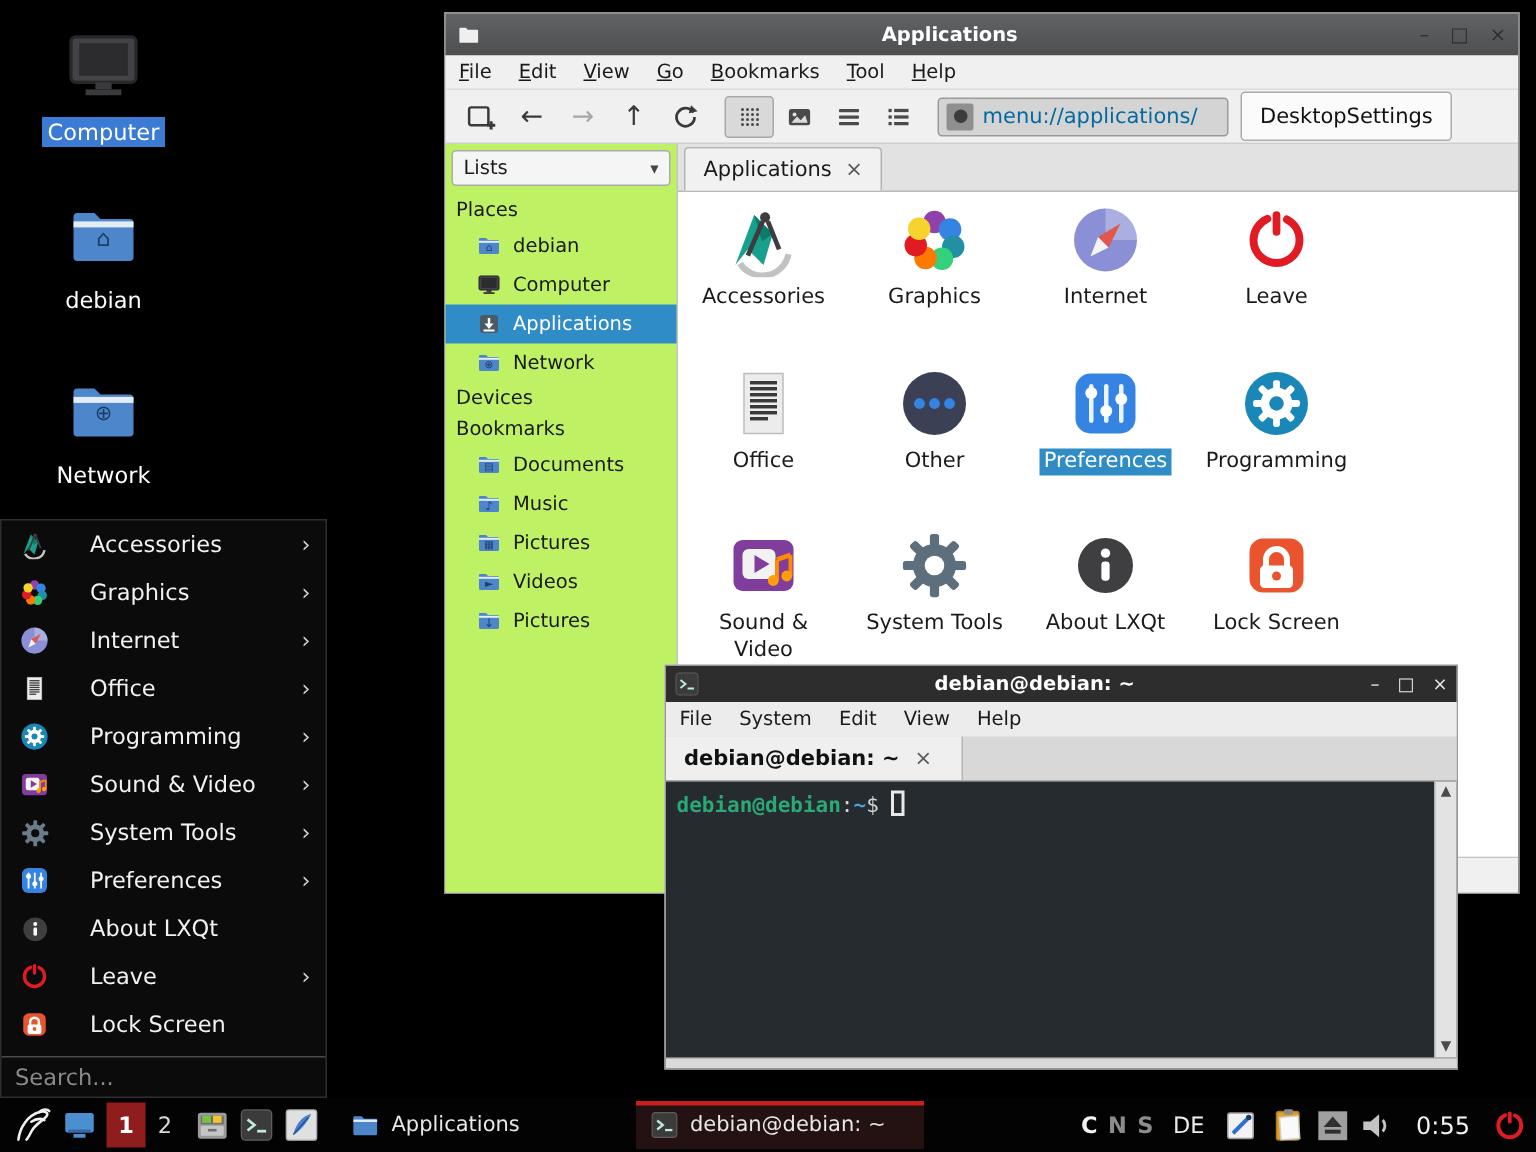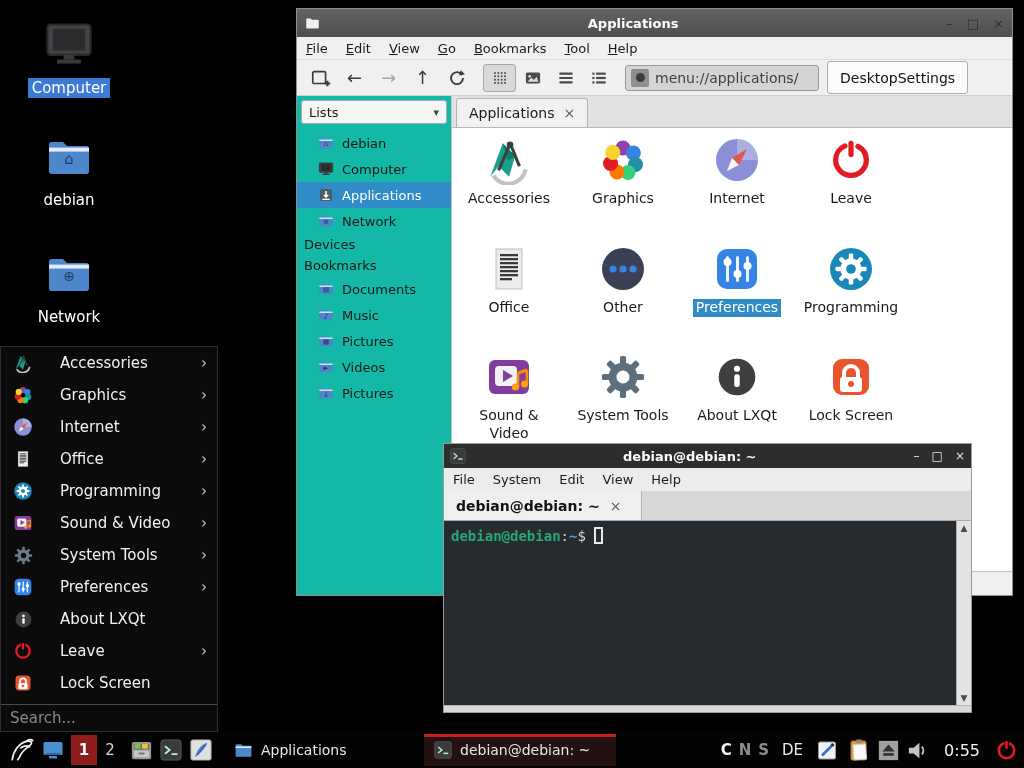--- a/index.html
+++ b/index.html
@@ -32,25 +32,25 @@
   #fm .menubar { border-bottom: 1px solid #dcdcdc; height: 23px; }
   .toolbar { height: 36px; display: flex; align-items: center; background: #f0f0f0; border-bottom: 1px solid #cfcfcf; padding-left: 10px; }
   .tbtn { width: 27px; height: 27px; display: flex; align-items: center; justify-content: center; font-size: 18px; color: #3a3a3a; margin-right: 7px; }
   .tbtn.dis { color: #a8a8a8; }
   .viewgroup { display: flex; margin-left: 6px; margin-right: 10px; }
   .vbtn { width: 33px; height: 28px; display: flex; align-items: center; justify-content: center; border: 1px solid transparent; }
   .vbtn.pressed { background: #d9d9d9; border: 1px solid #a8a8a8; border-radius: 3px; }
   .addrbar { display: flex; align-items: center; width: 194px; height: 26px; background: #d4d4d4; border: 1px solid #9a9a9a; border-radius: 3px; padding: 0 5px; gap: 6px; }
   .addrbar .loc-ic { width: 18px; height: 18px; background: #8f8f8f; border-radius: 2px; display: flex; align-items: center; justify-content: center; }
   .addrbar .loc-ic i { width: 9px; height: 9px; border-radius: 50%; background: #3c3c3c; }
-  .addrbar .addrtext { font-size: 14px; color: #404040; white-space: nowrap; }
+  .addrbar .addrtext { font-size: 14px; color: #0369a1; white-space: nowrap; }
   .dsbtn { margin-left: 8px; height: 33px; padding: 0 12px; background: #fbfbfb; border: 1px solid #ababab; border-radius: 3px; font-size: 14px; color: #111; display: flex; align-items: center; }
 
   #fm .content { flex: 1; display: flex; min-height: 0; }
-  .sidepane { width: 155px; background: #14b8a6; border-right: 1px solid #c4c4c4; padding-top: 4px; font-size: 13px; color: #1a1a1a; }
+  .sidepane { width: 155px; background: #bef264; border-right: 1px solid #c4c4c4; padding-top: 4px; font-size: 13px; color: #1a1a1a; }
   .combo { margin: 0 4px 6px 4px; height: 24px; border: 1px solid #ababab; border-radius: 3px; background: #f5f5f5; display: flex; align-items: center; padding: 0 7px; font-size: 13px; }
   .combo .carrow { margin-left: auto; font-size: 11px; color: #444; }
   .sphead { height: 21px; display: flex; align-items: center; padding-left: 7px; }
   .spitem { height: 26px; display: flex; align-items: center; padding-left: 21px; gap: 8px; }
   .spitem.sel { background: #308cc6; color: #fff; }
   .spitem svg, .spitem .fold-wrap { flex: 0 0 auto; }
 
   .mainpane { flex: 1; display: flex; flex-direction: column; min-width: 0; }
   .tabbar { height: 32px; background: #e2e2e2; display: flex; align-items: flex-end; border-bottom: 1px solid #b8b8b8; }
   .tab { margin-left: 4px; height: 29px; padding: 0 12px; background: #f1f1f1; border: 1px solid #b4b4b4; border-bottom: none; border-radius: 3px 3px 0 0; display: flex; align-items: center; gap: 9px; font-size: 14px; color: #1a1a1a; }
@@ -421,20 +421,21 @@
         <span class="addrtext">menu://applications/</span>
       </span>
       <span class="dsbtn">DesktopSettings</span>
     </div>
     <div class="content">
       <div class="sidepane">
         <div class="combo">
           <span>Lists</span>
           <span class="carrow">▾</span>
         </div>
+        <div class="sphead">Places</div>
         <div class="spitem">
           <span class="fold-wrap"><svg width="16" height="16" viewBox="0 0 24 24">
                 <use href="#sym-folder"></use>
               </svg><span class="fold-ovl" style="font-size:7px;">⌂</span></span>
           <span>debian</span>
         </div>
         <div class="spitem">
           <svg width="16" height="16" viewBox="0 0 24 24">
               <use href="#sym-monitor-dark"></use>
             </svg>

